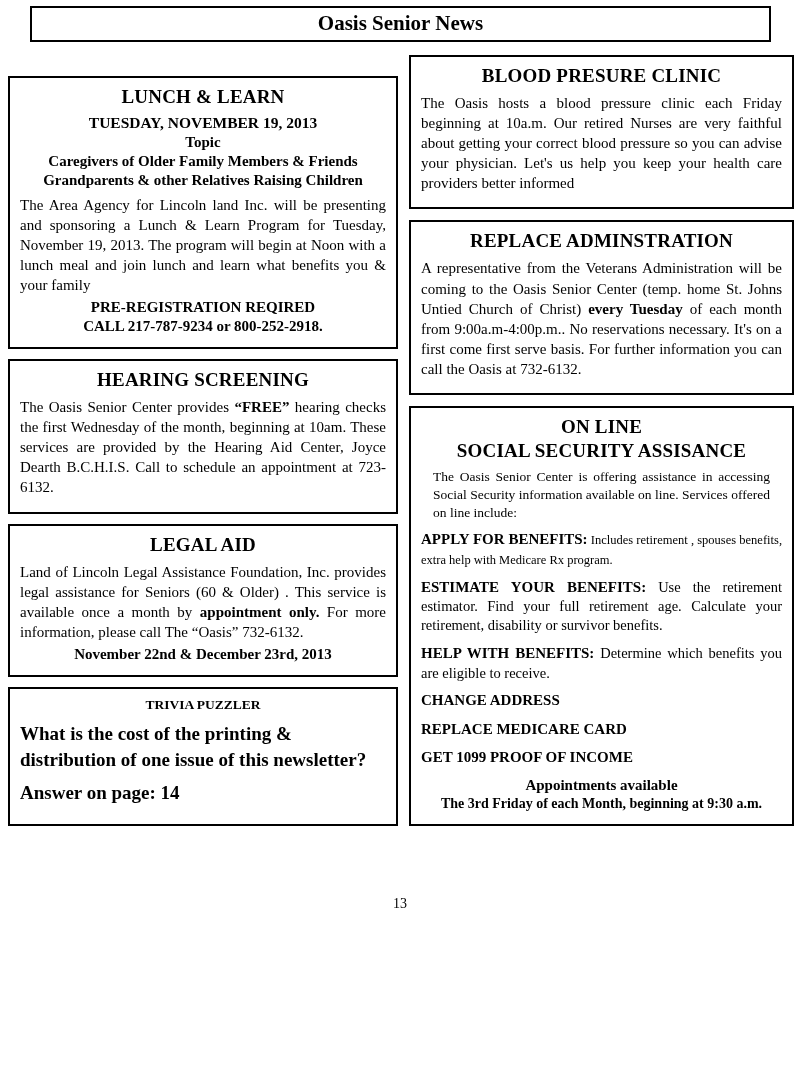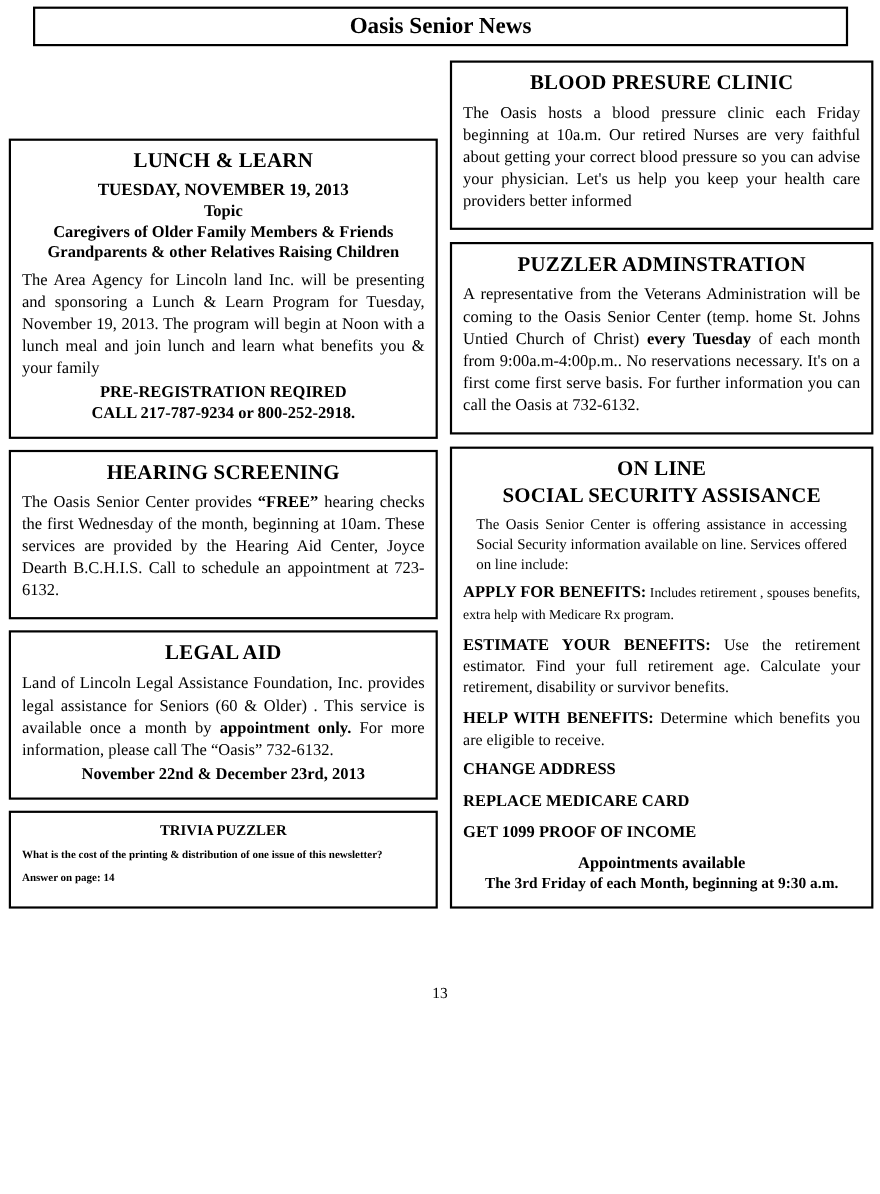--- a/index.html
+++ b/index.html
@@ -65,21 +65,21 @@
   }
   .cb.date { font-size: 15.5px; margin-top: 2px; }
   p.body {
     text-align: justify;
     font-size: 15px;
     line-height: 1.34;
     margin: 6px 0 4px;
   }
   p.body-left {
     text-align: left;
-    font-size: 10px;
+    font-size: 19px;
     font-weight: bold;
     line-height: 1.35;
     margin: 4px 0 8px;
   }
   .ss-intro {
     text-align: justify;
     font-size: 13.5px;
     line-height: 1.32;
     margin: 6px 12px 8px;
   }
@@ -144,21 +144,21 @@
     </div>
 
     <div class="col col-right">
 
       <div class="box">
         <h2>BLOOD PRESURE CLINIC</h2>
         <p class="body">The Oasis hosts a blood pressure clinic each Friday beginning at 10a.m.  Our retired Nurses are very faithful about getting your correct blood pressure so you can advise your physician.  Let's us help you keep your health care providers better informed</p>
       </div>
 
       <div class="box">
-        <h2>PUZZLER ADMINSTRATION</h2>
+        <h2>REPLACE ADMINSTRATION</h2>
         <p class="body"><span>A representative from the Veterans Administration will be coming to the Oasis Senior Center (temp. home St. Johns Untied Church of Christ) </span><strong>every Tuesday</strong><span> of each month from 9:00a.m-4:00p.m..  No reservations necessary.  It's on a first come first serve basis.  For further information you can call the Oasis at 732-6132.</span></p>
       </div>
 
       <div class="box">
         <h2 class="tight">ON LINE</h2>
         <h2>SOCIAL SECURITY ASSISANCE</h2>
         <p class="ss-intro">The Oasis Senior Center is offering assistance in accessing Social Security information available on line.  Services offered on line include:</p>
 
         <p class="ss-item"><span class="lbl">APPLY FOR BENEFITS:</span><span class="desc small"> Includes retirement , spouses benefits, extra help with Medicare Rx program.</span></p>
 

